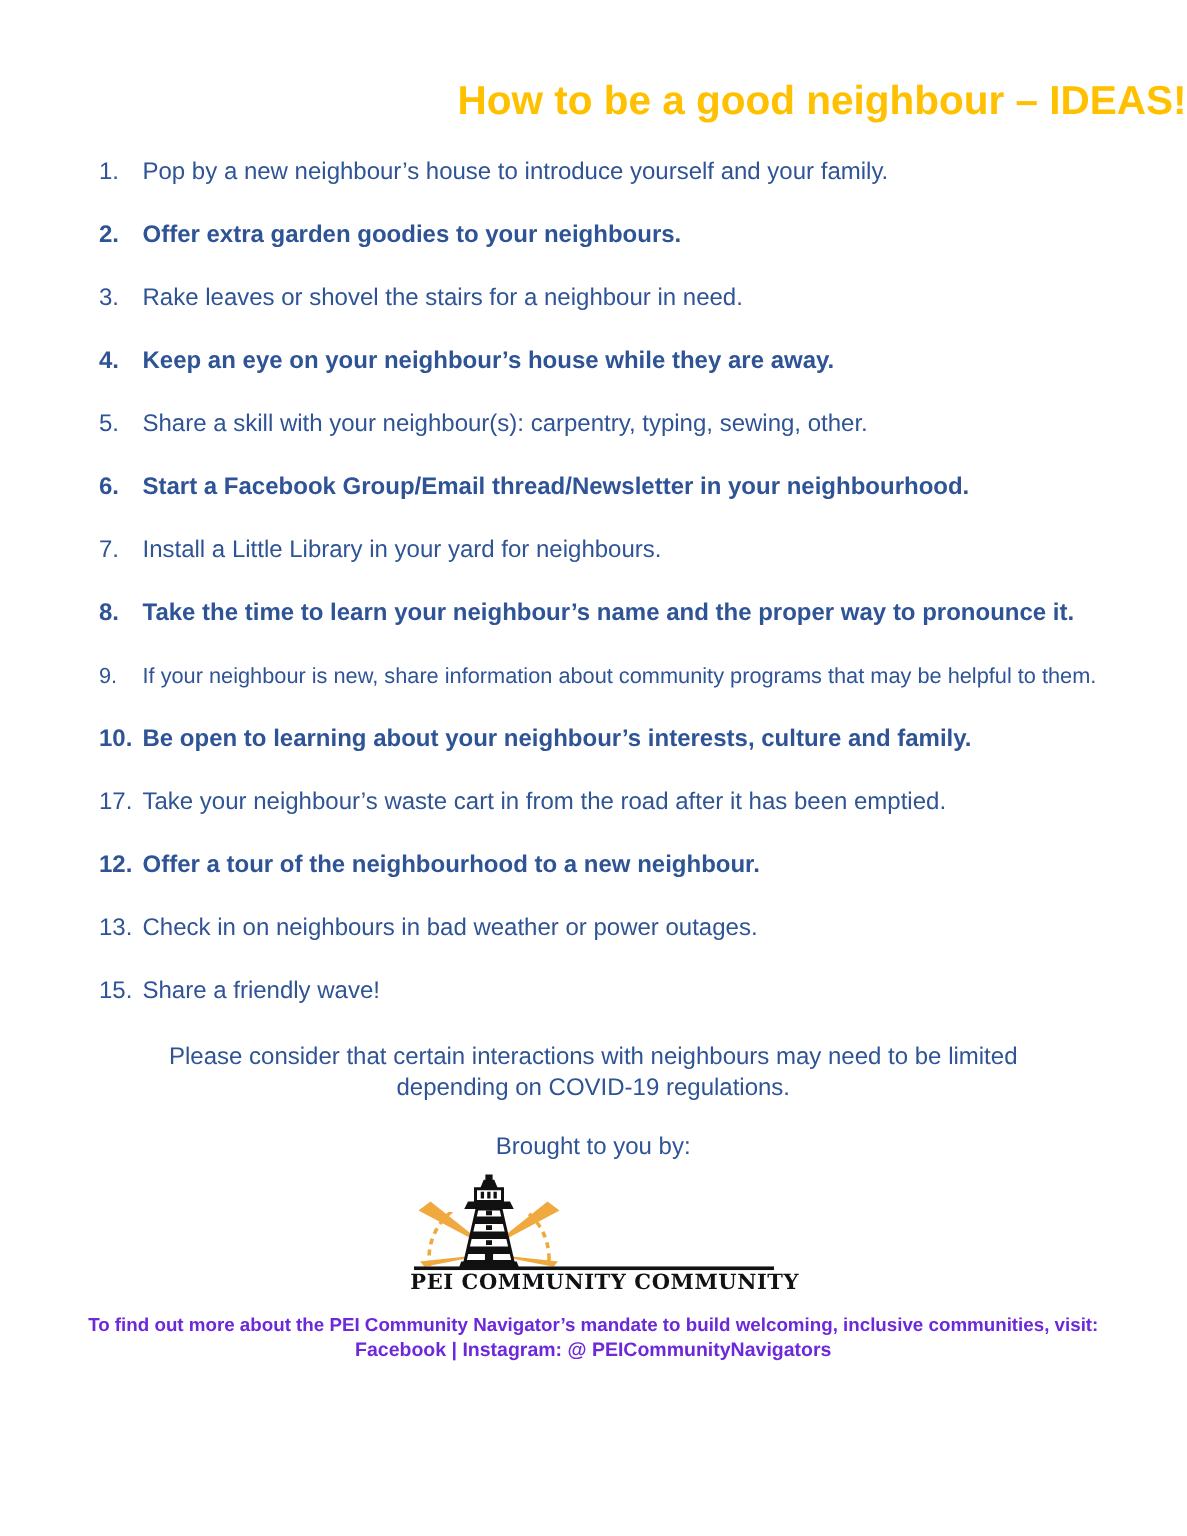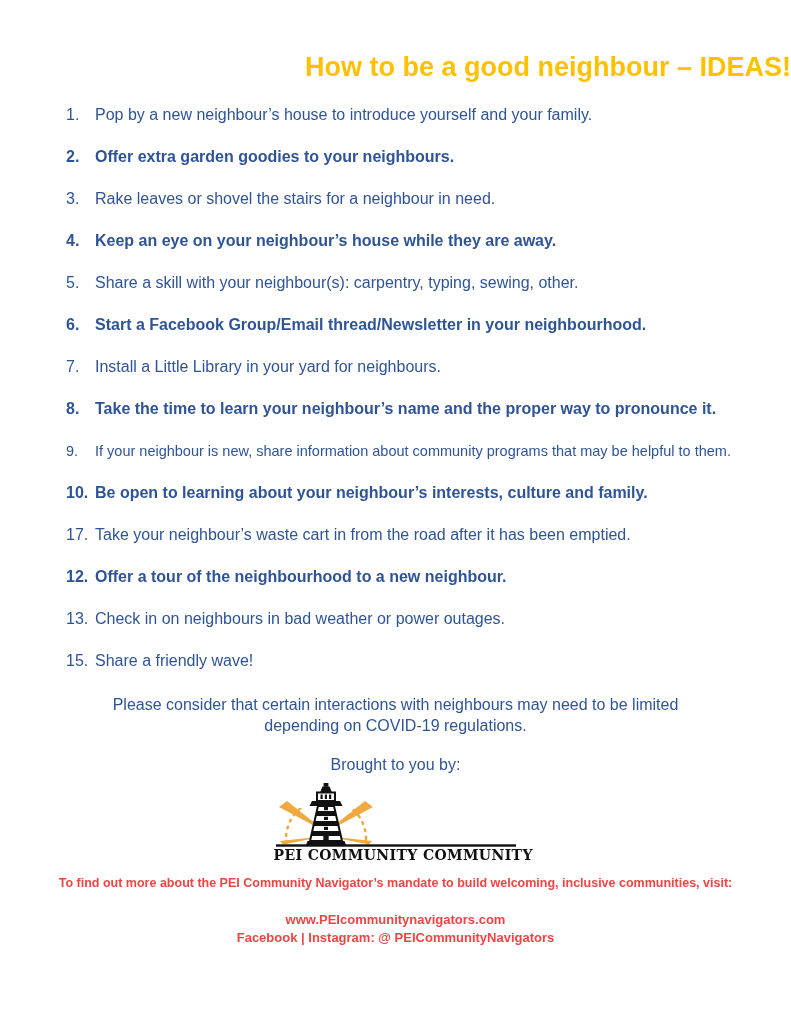--- a/index.html
+++ b/index.html
@@ -59,21 +59,21 @@
   .logo-wordmark {
     margin-top: -5px;
     font-family: "DejaVu Serif", serif;
     font-weight: 700;
     font-size: 14px;
     letter-spacing: 0.4px;
     white-space: nowrap;
     color: #111111;
   }
   .footer-red {
-    color: #ef4444;
+    color: #6d28d9;
     font-weight: 700;
     text-align: center;
   }
   .mandate-text {
     margin-top: 12px;
     font-size: 12.5px;
     line-height: 16px;
     white-space: nowrap;
   }
   .website-url { margin-top: 20px; font-size: 13px; line-height: 18px; }
@@ -189,16 +189,15 @@
         <polygon points="31.5,59 68.5,59 70,63 30,63" fill="#111111"></polygon>
       </g>
 
       <rect x="0" y="62.3" width="240" height="2.4" fill="#111111"></rect>
     </svg>
     <div class="logo-wordmark">PEI COMMUNITY COMMUNITY</div>
   </div>
 
   <div class="footer-red mandate-text">To find out more about the PEI Community Navigator’s mandate to build welcoming, inclusive communities, visit:</div>
 
-  <div class="footer-red website-url">www.PEIcommunitynavigators.com</div>
   <div class="footer-red social-handles">Facebook | Instagram: @ PEICommunityNavigators</div>
 
 </div>
 
 </body></html>

